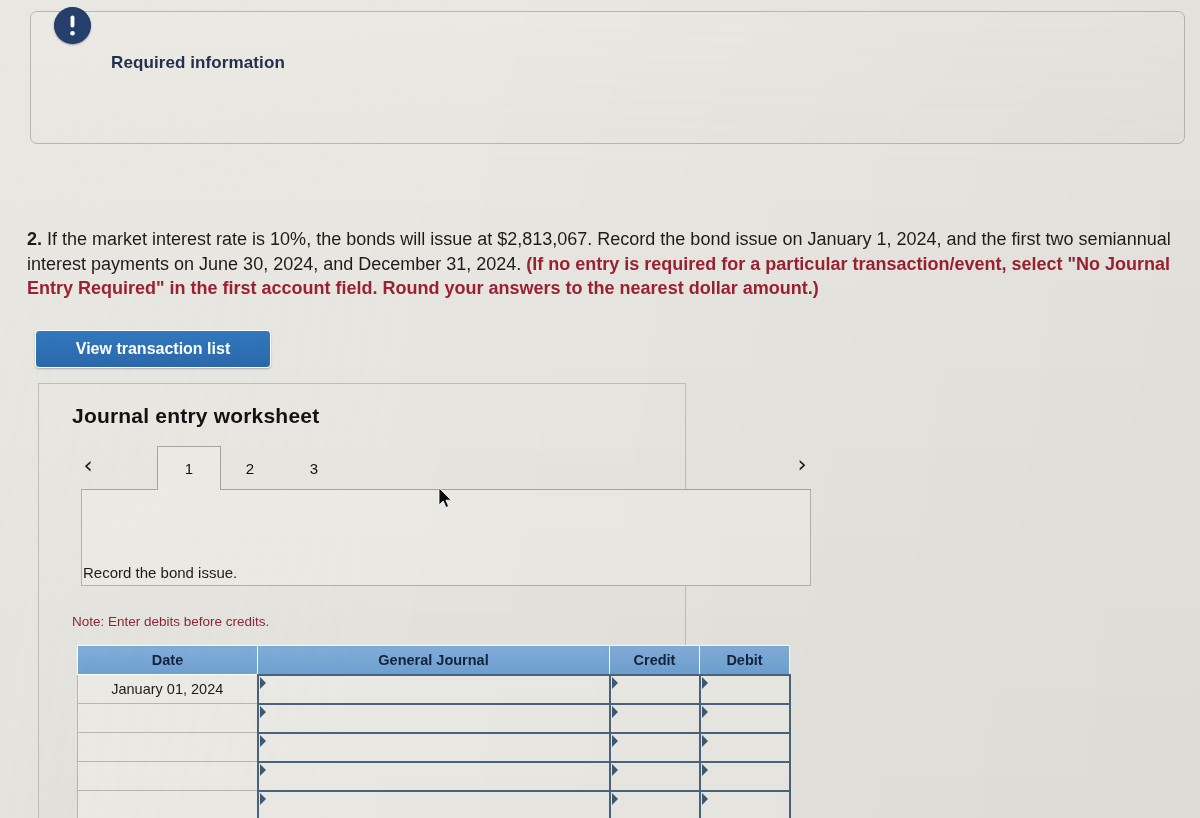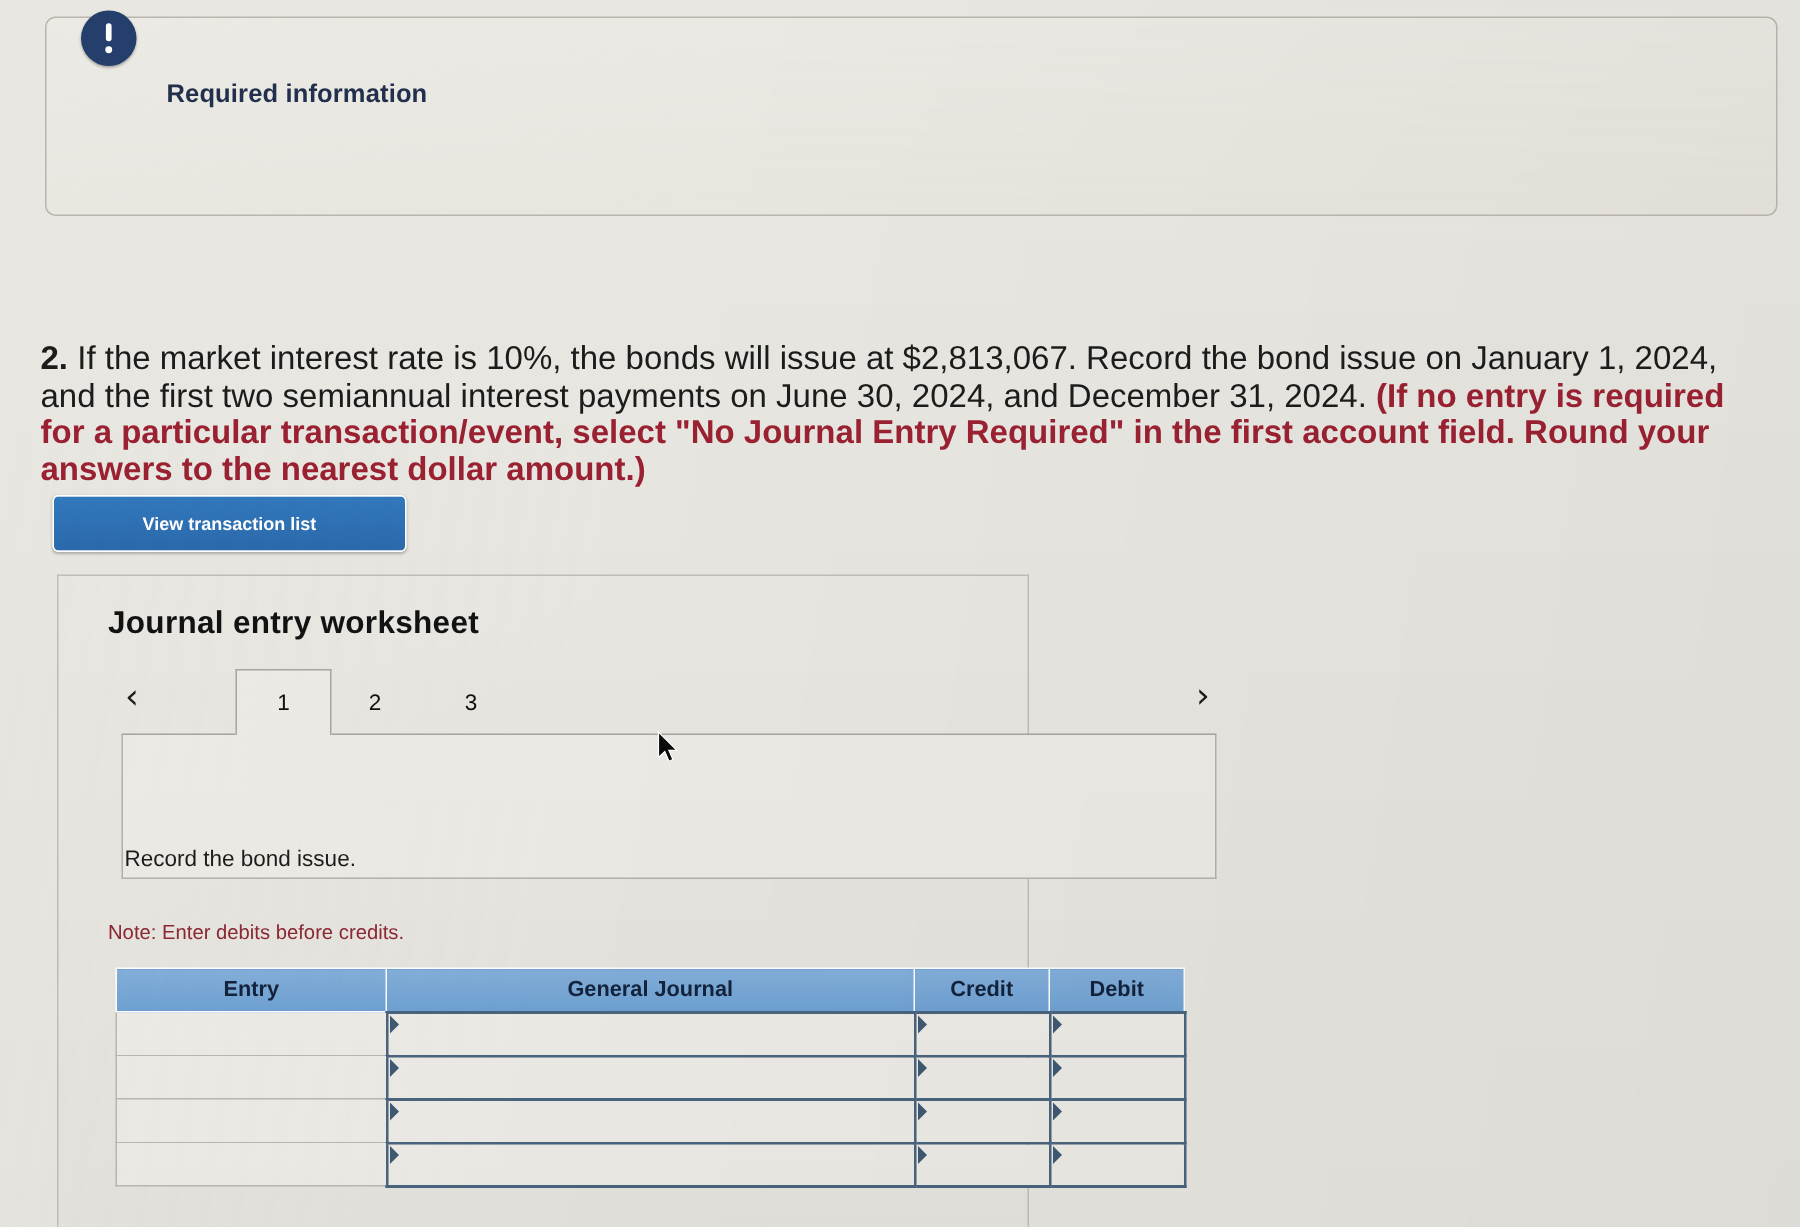--- a/index.html
+++ b/index.html
@@ -80,42 +80,42 @@
     line-height: 24px;
     color: #1c1c1c;
   }
 
   
   .question {
     position: absolute;
     left: 27px;
     top: 227px;
     width: 1150px;
-    font-size: 22px;
+    font-size: 18px;
     line-height: 24.5px;
     color: #1c1c1c;
   }
   .question .qnum { font-weight: bold; }
   .question .redbold {
     font-weight: bold;
     color: #9b2132;
   }
 
   
   .view-btn {
     position: absolute;
     left: 35px;
     top: 330px;
     width: 236px;
     height: 38px;
     background: linear-gradient(180deg, #3278be 0%, #2a69ac 100%);
     border: 1px solid #ffffff;
     border-radius: 4px;
     color: #ffffff;
-    font-size: 12px;
+    font-size: 16px;
     font-weight: bold;
     display: flex;
     align-items: center;
     justify-content: center;
     box-shadow: 0 1px 2px rgba(0,0,0,.25);
     cursor: pointer;
     box-sizing: border-box;
   }
 
   
@@ -343,27 +343,39 @@
 
   <table class="jtable">
     <colgroup>
       <col class="col-date">
         <col class="col-gj">
         <col class="col-deb">
         <col class="col-cred">
     </colgroup>
     <thead>
       <tr>
-        <th>Entry</th>
+        <th>Date</th>
         <th>General Journal</th>
         <th>Credit</th>
         <th>Debit</th>
       </tr>
     </thead>
     <tbody>
+      <tr>
+        <td class="date-cell">January 01, 2024</td>
+        <td class="sel-cell">
+            <span class="caret"></span>
+          </td>
+        <td class="sel-cell">
+            <span class="caret"></span>
+          </td>
+        <td class="sel-cell">
+            <span class="caret"></span>
+          </td>
+      </tr>
       <tr>
         <td class="date-cell"></td>
         <td class="sel-cell">
             <span class="caret"></span>
           </td>
         <td class="sel-cell">
             <span class="caret"></span>
           </td>
         <td class="sel-cell">
             <span class="caret"></span>

